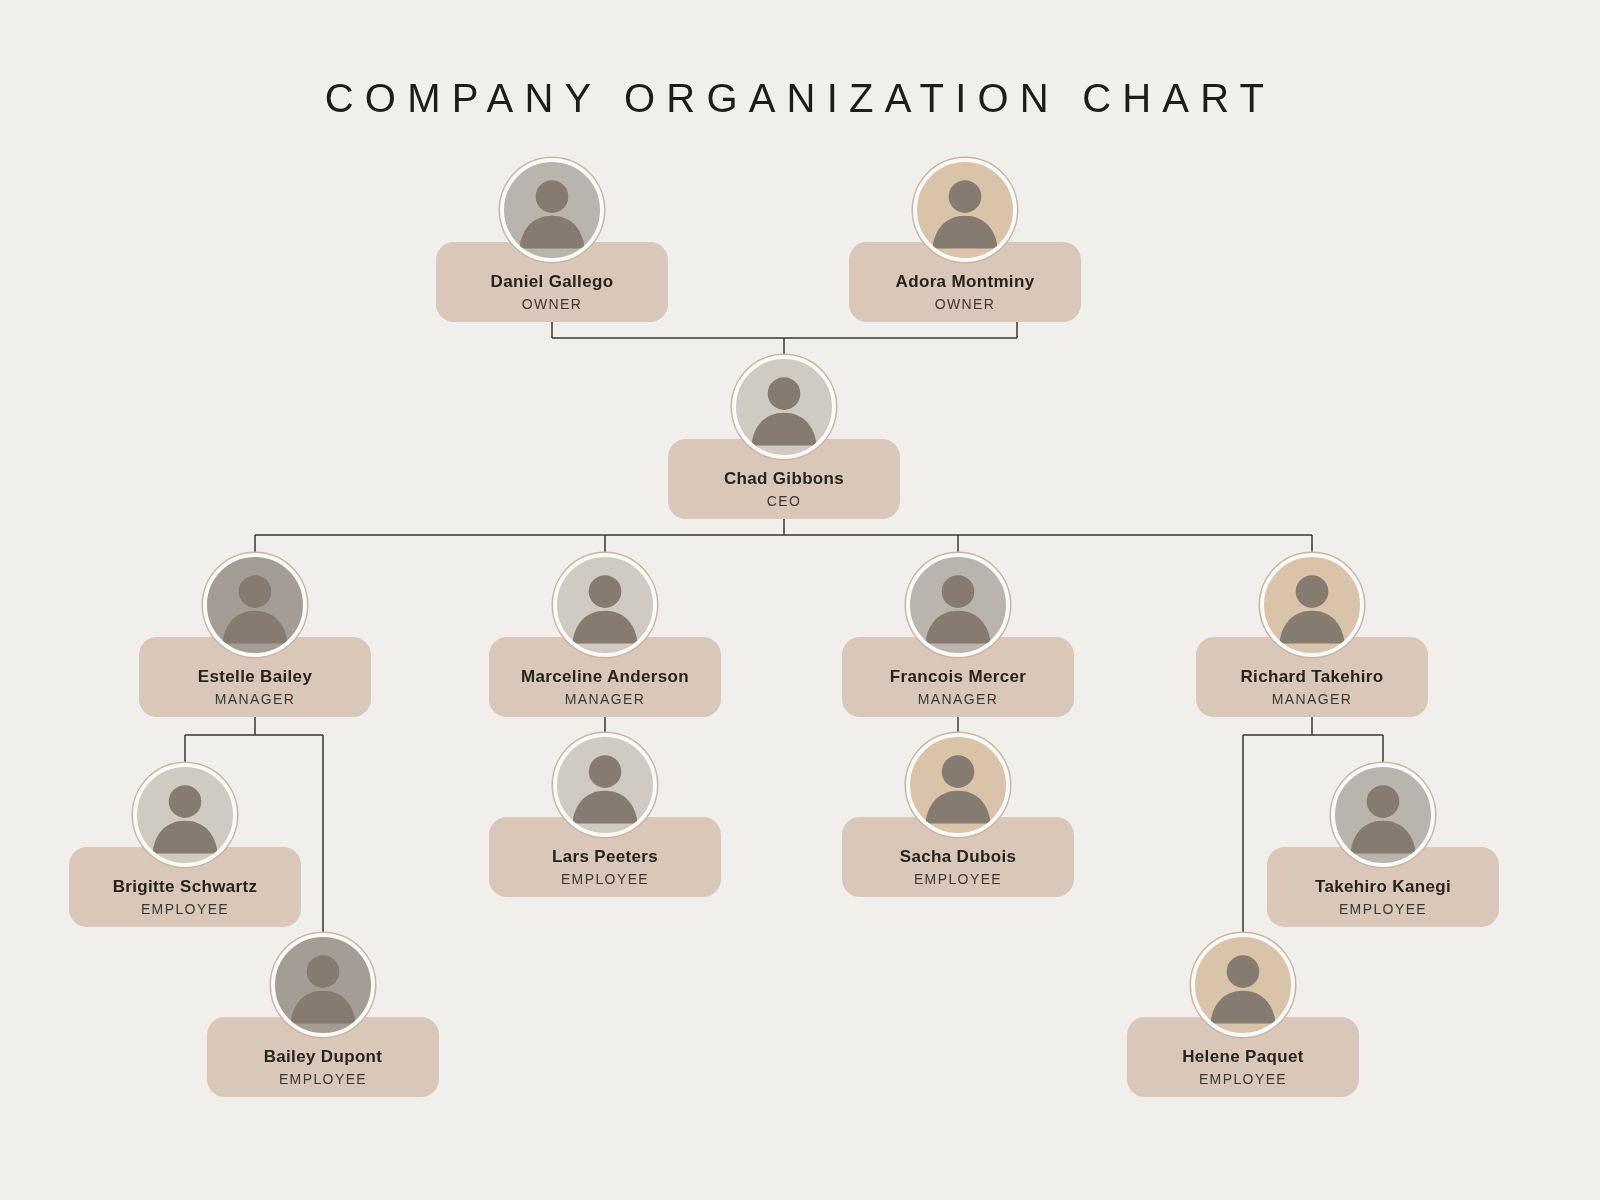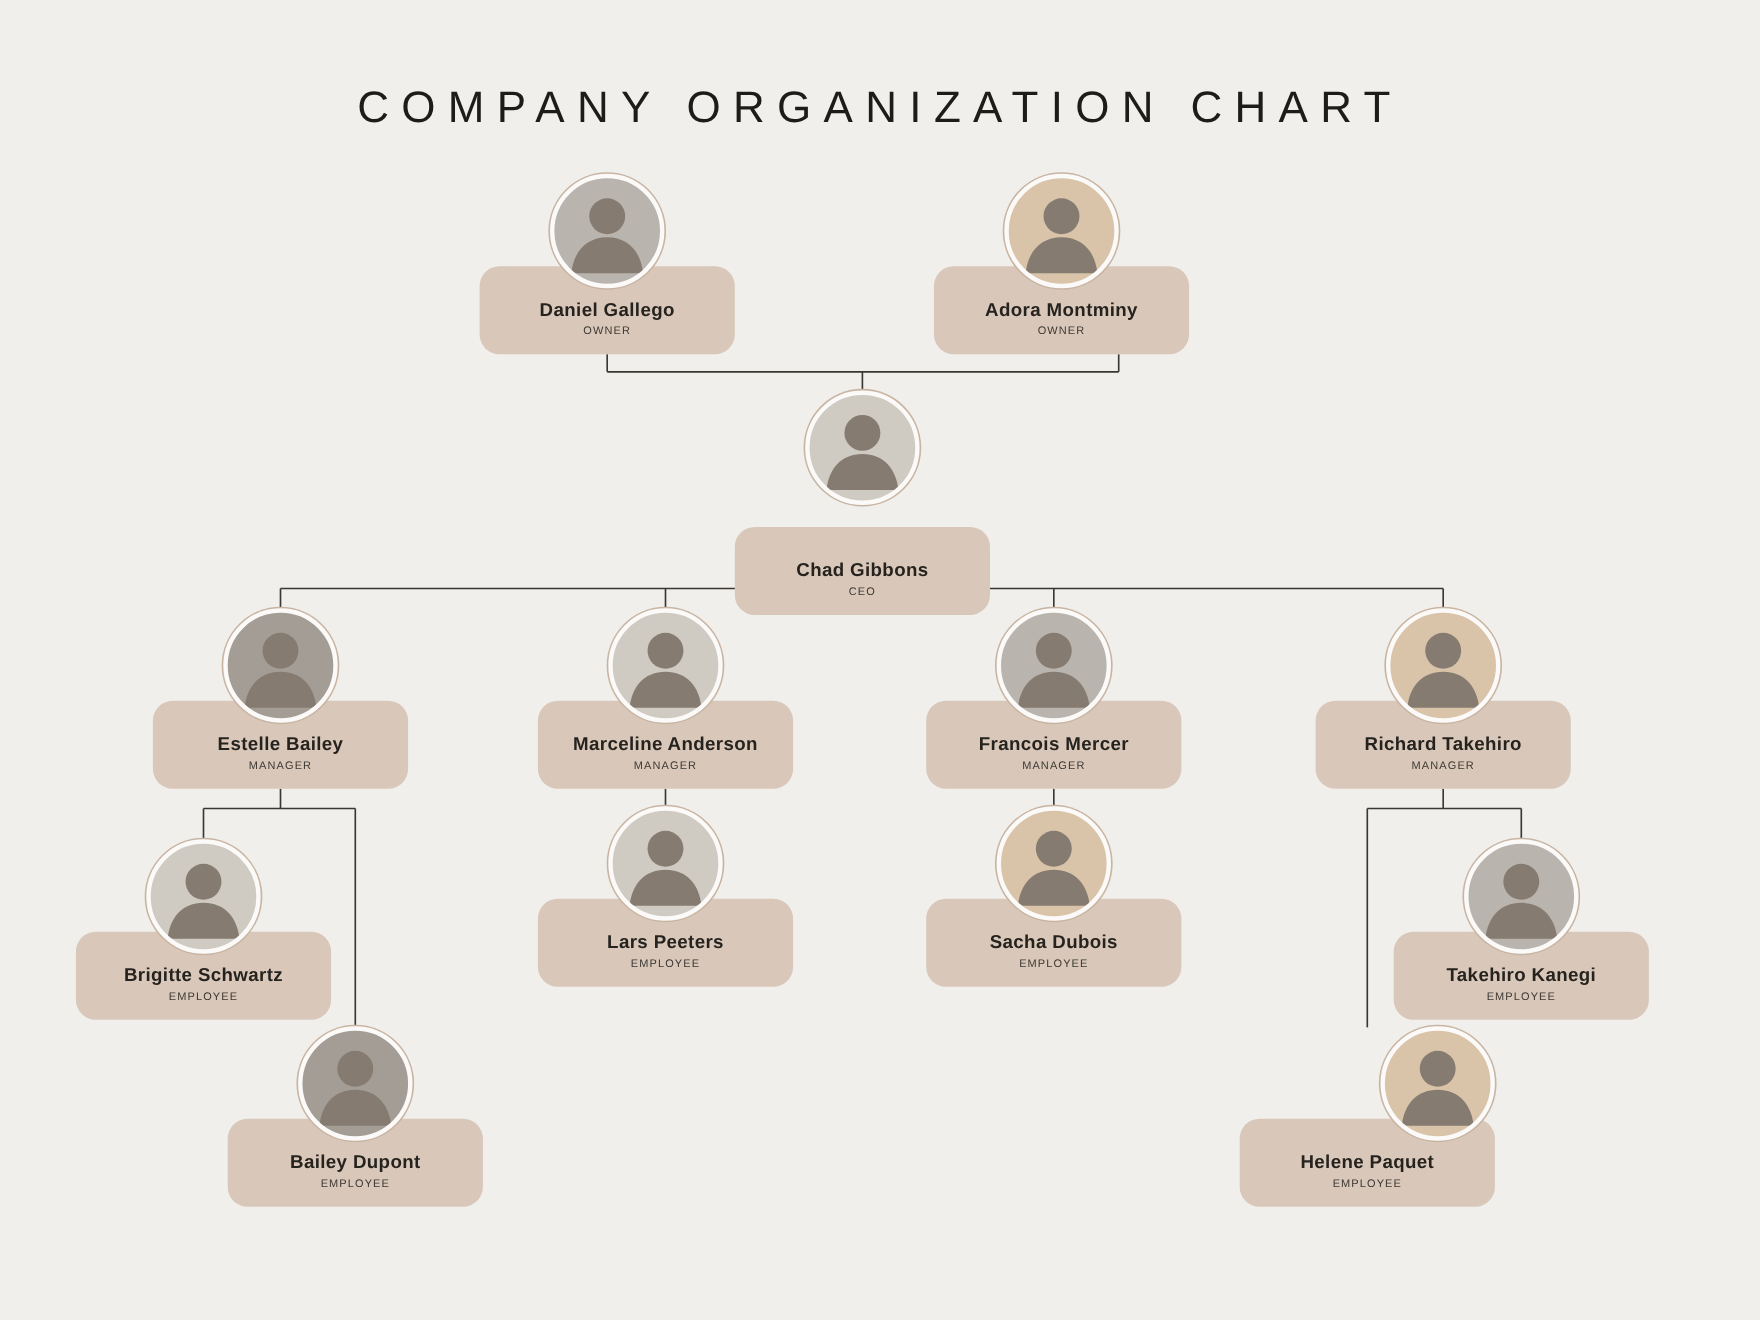--- a/index.html
+++ b/index.html
@@ -84,21 +84,21 @@
     padding-top: 30px;
   }
   .name {
     font-size: 17px;
     font-weight: 700;
     color: #26231f;
     letter-spacing: 0.02em;
   }
   .role {
     margin-top: 4px;
-    font-size: 10px;
+    font-size: 14px;
     font-weight: 400;
     color: #3b3732;
     letter-spacing: 0.10em;
   }
 </style>
 </head>
 <body>
 
 <div class="page-title">COMPANY ORGANIZATION CHART</div>
 
@@ -150,21 +150,21 @@
         <circle class="p-head" cx="50" cy="36" r="17"></circle>
         <path class="p-body" d="M50 56 C30 56 18 70 16 90 L84 90 C82 70 70 56 50 56 Z"></path>
       </svg>
   </div>
   <div class="card">
     <div class="name">Adora Montminy</div>
     <div class="role">OWNER</div>
   </div>
 </div>
 
-<div class="node" style="left:668px; top:355px;gap:40px;">
+<div class="node" style="left:668px; top:355px;">
   <div class="avatar av-c">
     <svg viewBox="0 0 100 100">
         <circle class="p-head" cx="50" cy="36" r="17"></circle>
         <path class="p-body" d="M50 56 C30 56 18 70 16 90 L84 90 C82 70 70 56 50 56 Z"></path>
       </svg>
   </div>
   <div class="card">
     <div class="name">Chad Gibbons</div>
     <div class="role">CEO</div>
   </div>
@@ -280,21 +280,21 @@
         <circle class="p-head" cx="50" cy="36" r="17"></circle>
         <path class="p-body" d="M50 56 C30 56 18 70 16 90 L84 90 C82 70 70 56 50 56 Z"></path>
       </svg>
   </div>
   <div class="card">
     <div class="name">Takehiro Kanegi</div>
     <div class="role">EMPLOYEE</div>
   </div>
 </div>
 
-<div class="node" style="left:1127px; top:933px;align-items:flex-end;">
+<div class="node" style="left:1127px; top:933px;">
   <div class="avatar av-b">
     <svg viewBox="0 0 100 100">
         <circle class="p-head" cx="50" cy="36" r="17"></circle>
         <path class="p-body" d="M50 56 C30 56 18 70 16 90 L84 90 C82 70 70 56 50 56 Z"></path>
       </svg>
   </div>
   <div class="card">
     <div class="name">Helene Paquet</div>
     <div class="role">EMPLOYEE</div>
   </div>

